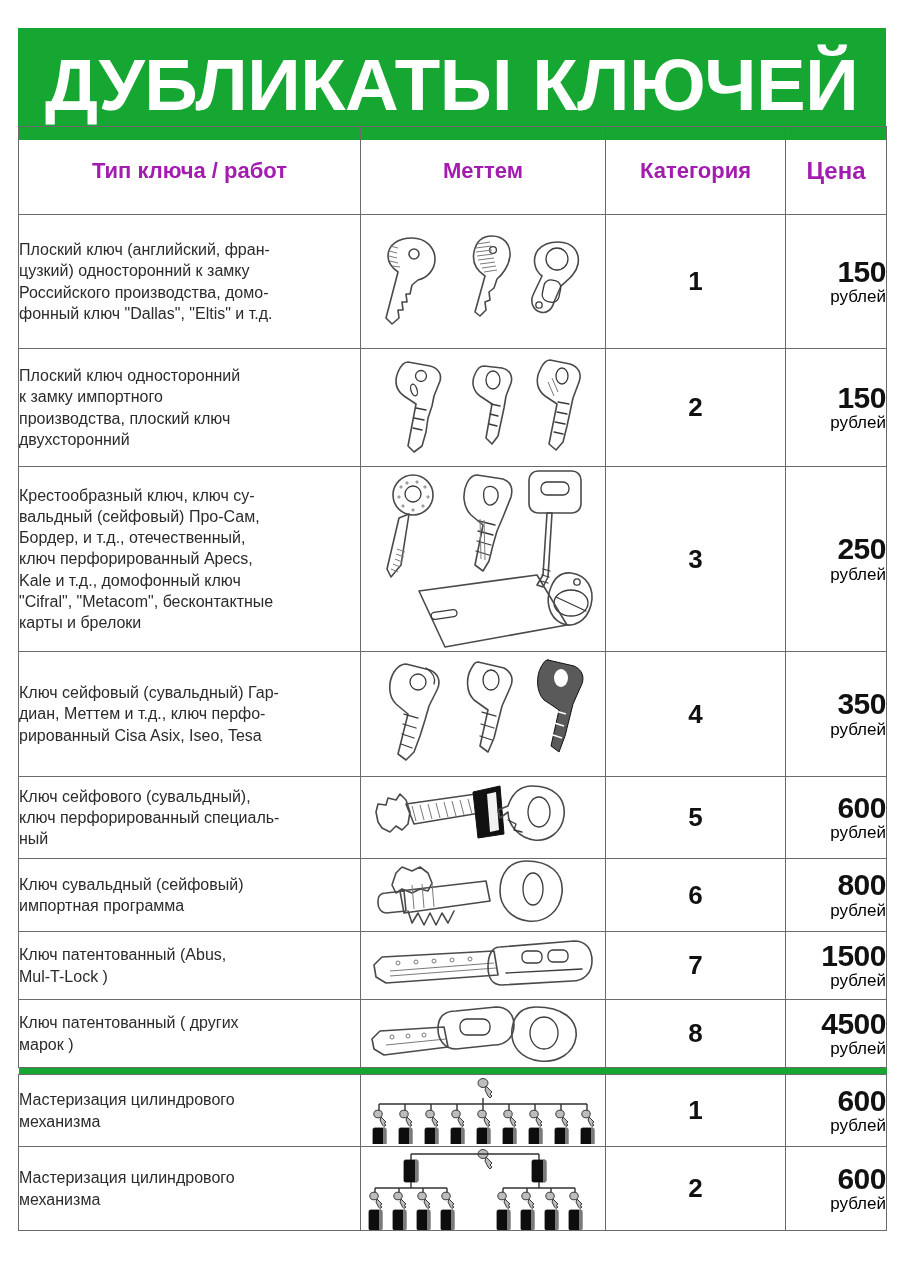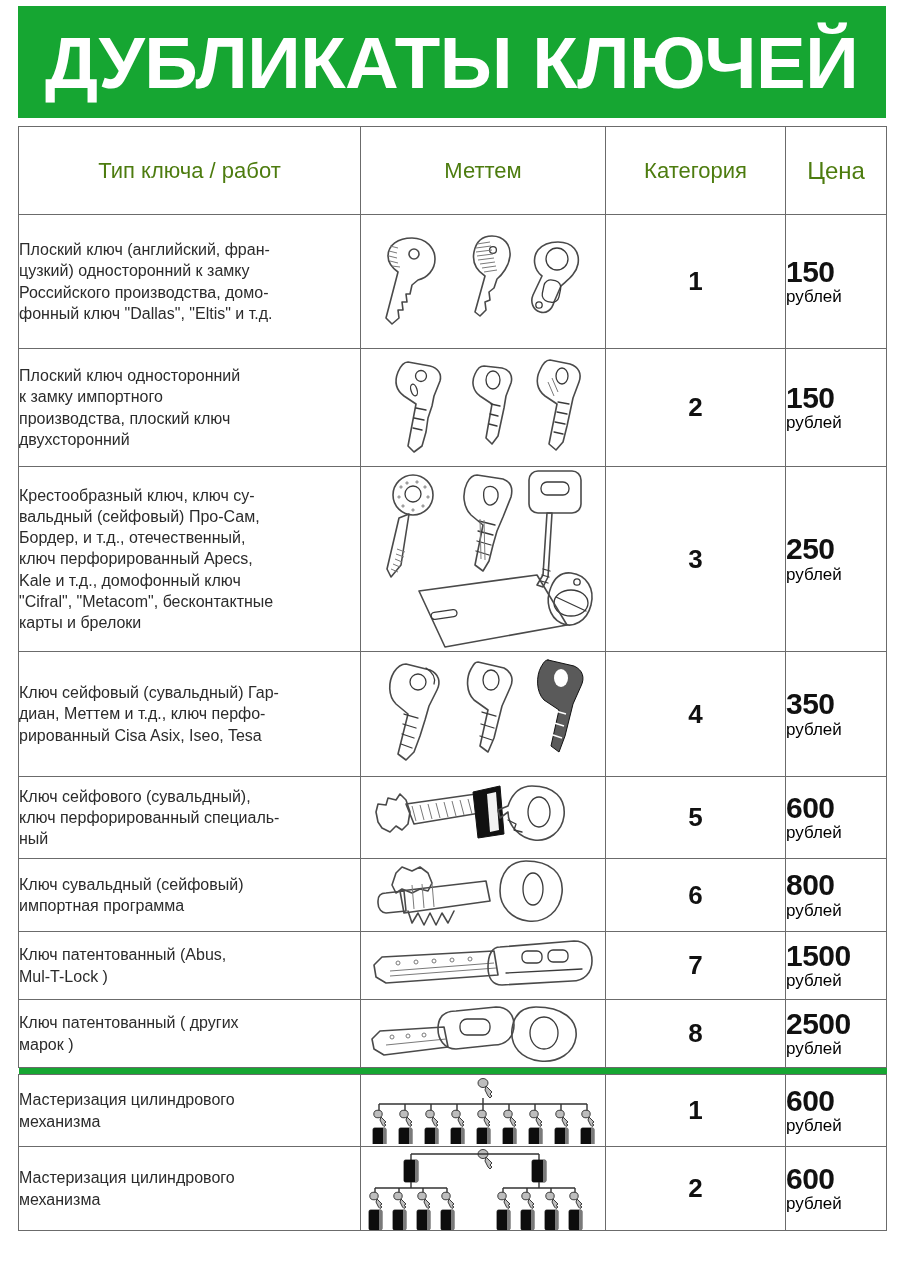--- a/index.html
+++ b/index.html
@@ -17,21 +17,21 @@
     height: 1280px;
     background: #ffffff;
     box-sizing: border-box;
     overflow: hidden;
   }
 
   
   .banner {
     position: absolute;
     left: 18px;
-    top: 6px;
+    top: 28px;
     width: 868px;
     height: 112px;
     background: #16a632;
     display: flex;
     align-items: center;
     justify-content: center;
     overflow: hidden;
   }
   .banner-title {
     color: #ffffff;
@@ -61,23 +61,23 @@
   }
   .col-type   { width: 342px; }
   .col-ex     { width: 245px; }
   .col-cat    { width: 180px; }
   .col-price  { width: 101px; }
 
   
   .hdr-cell {
     height: 88px;
     text-align: center;
-    font-weight: normal;
+    font-weight: bold;
     font-size: 22px;
-    color: #4d7c0f;
+    color: #a21caf;
   }
   .hdr-cell.type { font-size: 22px; }
   .hdr-cell.price { font-size: 24px; margin-top: 32px; }
 
   
   .type-cell {
     padding: 8px 10px 8px 14px;
     font-size: 16px;
     line-height: 1.33;
     color: #2b2b2b;
@@ -86,21 +86,21 @@
   }
   .type-cell .ln { display: block; white-space: nowrap; }
 
   .cat-cell {
     text-align: center;
     font-size: 26px;
     font-weight: bold;
     color: #111;
   }
   .price-cell {
-    text-align: left;
+    text-align: right;
     color: #111;
     padding: 4px 2px;
     margin-top: 39px;
   }
   .price-amount {
     display: block;
     font-size: 30px;
     font-weight: bold;
     line-height: 1.05;
     letter-spacing: -0.5px;
@@ -491,21 +491,21 @@
               <rect class="kline-d" x="30" y="14" width="30" height="16" rx="7"></rect>
             </g>
             <g transform="translate(136,2)">
               <path class="kline" d="M32 2 C58 2 74 14 72 32 C70 48 54 58 36 56 C18 54 6 42 8 24 C10 10 18 2 32 2 Z"></path>
               <ellipse class="kline-d" cx="40" cy="28" rx="14" ry="16"></ellipse>
             </g>
           </svg>
         </td>
         <td class="cat-cell">8</td>
         <td class="price-cell">
-          <span class="price-amount">2500</span>
+          <span class="price-amount">4500</span>
           <span class="price-unit">рублей</span>
         </td>
       </tr>
 
       <tr class="green-sep">
         <td colspan="4"></td>
       </tr>
 
       <tr style="height:72px">
         <td class="type-cell">

